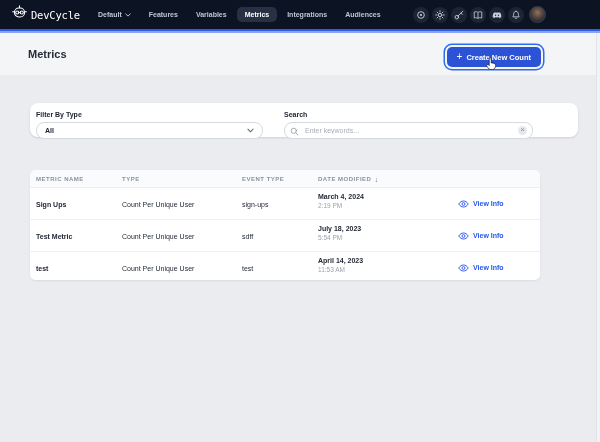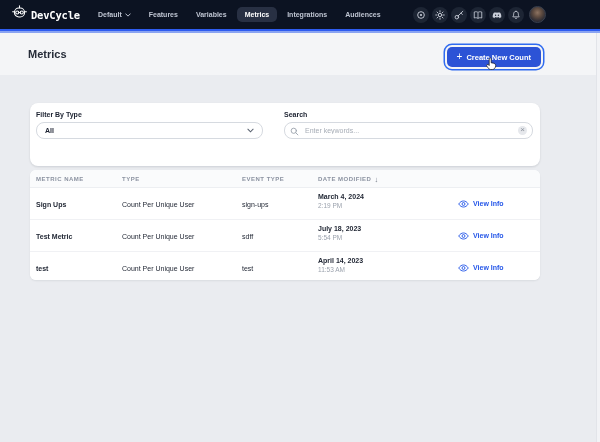--- a/index.html
+++ b/index.html
@@ -3,21 +3,21 @@
 <meta charset="utf-8">
 <style>
   html,body{margin:0;padding:0;background:#dfe1e6;}
   .screen{position:relative;width:600px;height:442px;background:#eaecf0;overflow:hidden;
           font-family:"Liberation Sans",sans-serif;-webkit-font-smoothing:antialiased;}
 
   
   .navbar{position:absolute;top:0;left:0;width:600px;height:29px;background:#0c1322;
           display:flex;align-items:center;padding:0 12px;box-sizing:border-box;z-index:5;}
   .brand{display:flex;align-items:center;gap:4px;margin-right:10px;cursor:pointer;}
-  .brand-text{color:#ffffff;font-weight:bold;font-size:10.5px;letter-spacing:-0.2px;
+  .brand-text{color:#ffffff;font-weight:normal;font-size:10.5px;letter-spacing:-0.2px;
               font-family:"DejaVu Sans Mono",monospace;}
   .nav-items{display:flex;align-items:center;gap:2px;}
   .nav-item{display:flex;align-items:center;gap:3px;padding:4px 8px;font-size:7px;font-weight:600;
             color:#bfc5d2;border-radius:5px;cursor:pointer;white-space:nowrap;}
   .nav-item.active{background:#283043;color:#ffffff;}
   .nav-right{margin-left:auto;margin-right:42px;display:flex;align-items:center;gap:3px;}
   .icon-btn{width:16px;height:16px;border-radius:50%;background:#1d2534;display:flex;
             align-items:center;justify-content:center;cursor:pointer;flex:0 0 auto;}
   .avatar{width:17px;height:17px;border-radius:50%;margin-left:2px;cursor:pointer;flex:0 0 auto;
           background:radial-gradient(circle at 50% 38%,#8d7361 0%,#5f4c41 35%,#2c2b33 72%,#191c26 100%);
@@ -31,22 +31,22 @@
   .page-header{position:absolute;top:33px;left:0;width:600px;height:42px;background:#f4f5f7;}
   .page-title{position:absolute;left:28px;top:50%;transform:translateY(-50%);
               font-size:11px;font-weight:700;color:#262c38;margin:0;}
   .create-btn{position:absolute;top:47px;right:59px;height:20px;padding:0 10px;display:flex;
               align-items:center;gap:4px;background:#2c53d6;color:#fff;font-size:7.5px;font-weight:600;
               border:none;border-radius:5px;cursor:pointer;font-family:inherit;
               box-shadow:0 0 0 2px #f4f5f7,0 0 0 3.5px #2f6bf0;}
   .plus-glyph{font-size:10px;font-weight:400;line-height:1;margin-top:-1px;}
 
   
-  .filter-card{position:absolute;left:30px;top:103px;width:510px;height:63px;background:#fff;
-               border-radius:8px;box-shadow:0 1px 2px rgba(16,24,40,.08),0 1px 3px rgba(16,24,40,.05);}
+  .filter-card{position:absolute;left:30px;top:103px;width:510px;height:34px;background:#fff;
+               border-radius:8px;box-shadow:0 1px 2px rgba(16,24,40,.08),0 1px 3px rgba(16,24,40,.05);padding-left:38px;}
   .field{position:absolute;top:8px;}
   .field-type{left:6px;width:227px;}
   .field-search{left:254px;width:249px;}
   .field-label{display:block;font-size:7px;font-weight:700;color:#1b2130;margin-bottom:4px;}
   .select{height:17px;border:1px solid #d6dae0;border-radius:8px;display:flex;align-items:center;
           justify-content:space-between;padding:0 8px;font-size:7px;font-weight:600;color:#1b2130;
           background:#fff;box-sizing:border-box;cursor:pointer;}
   .search-box{height:17px;border:1px solid #d6dae0;border-radius:8px;display:flex;align-items:center;
               gap:4px;padding:0 5px;background:#fff;box-sizing:border-box;}
   .search-input{flex:1;border:none;outline:none;font-size:7px;color:#394150;min-width:0;

